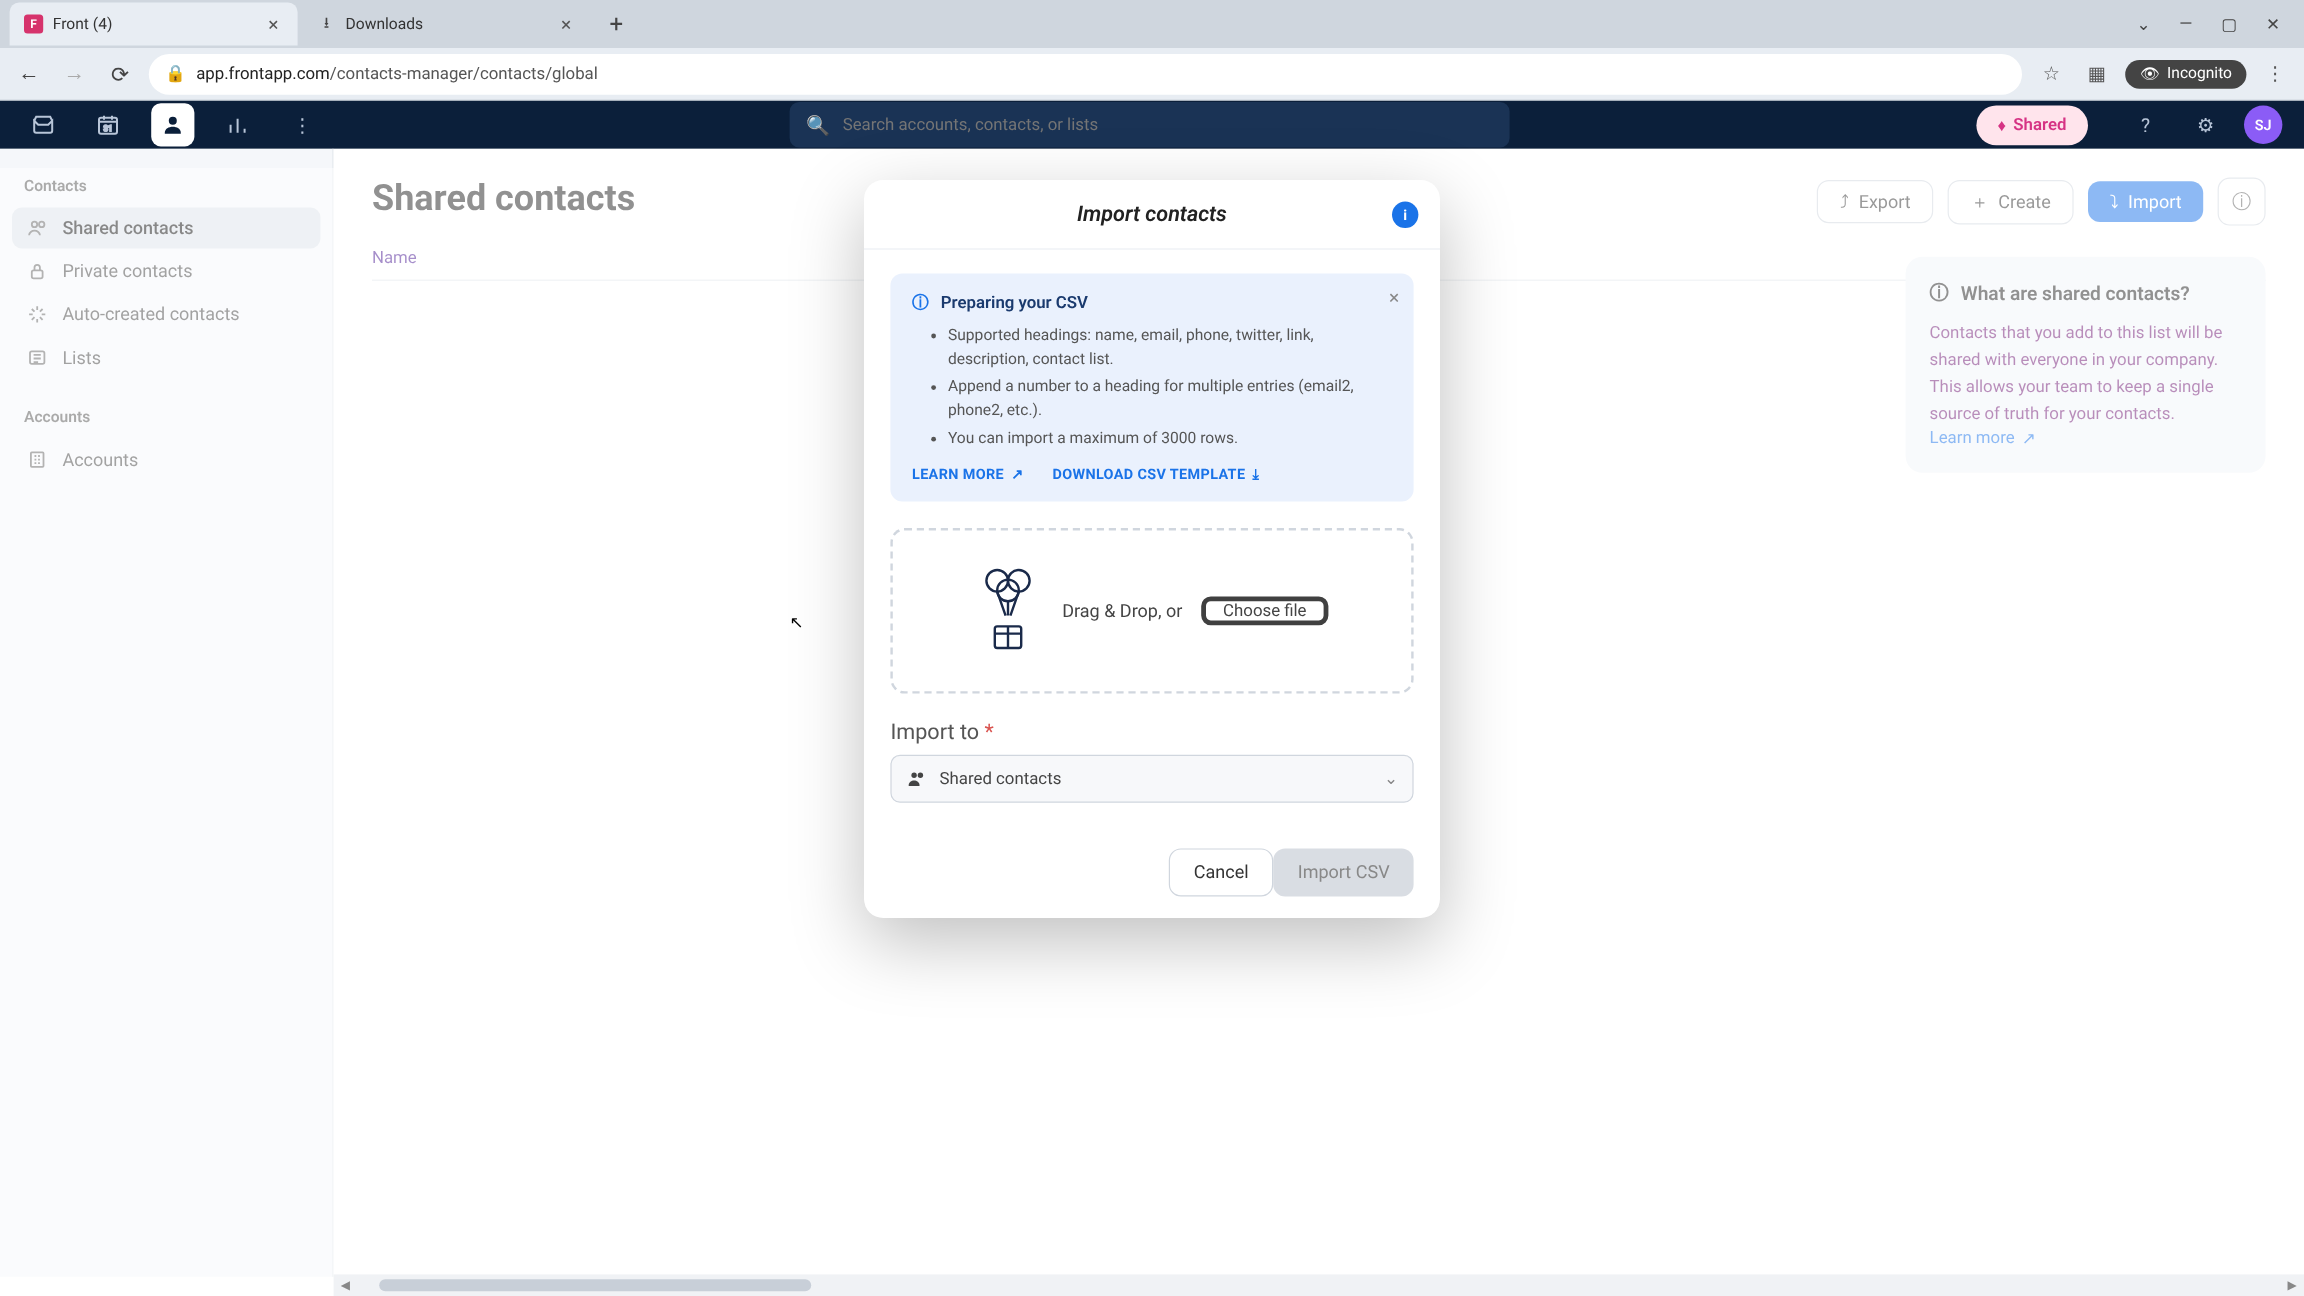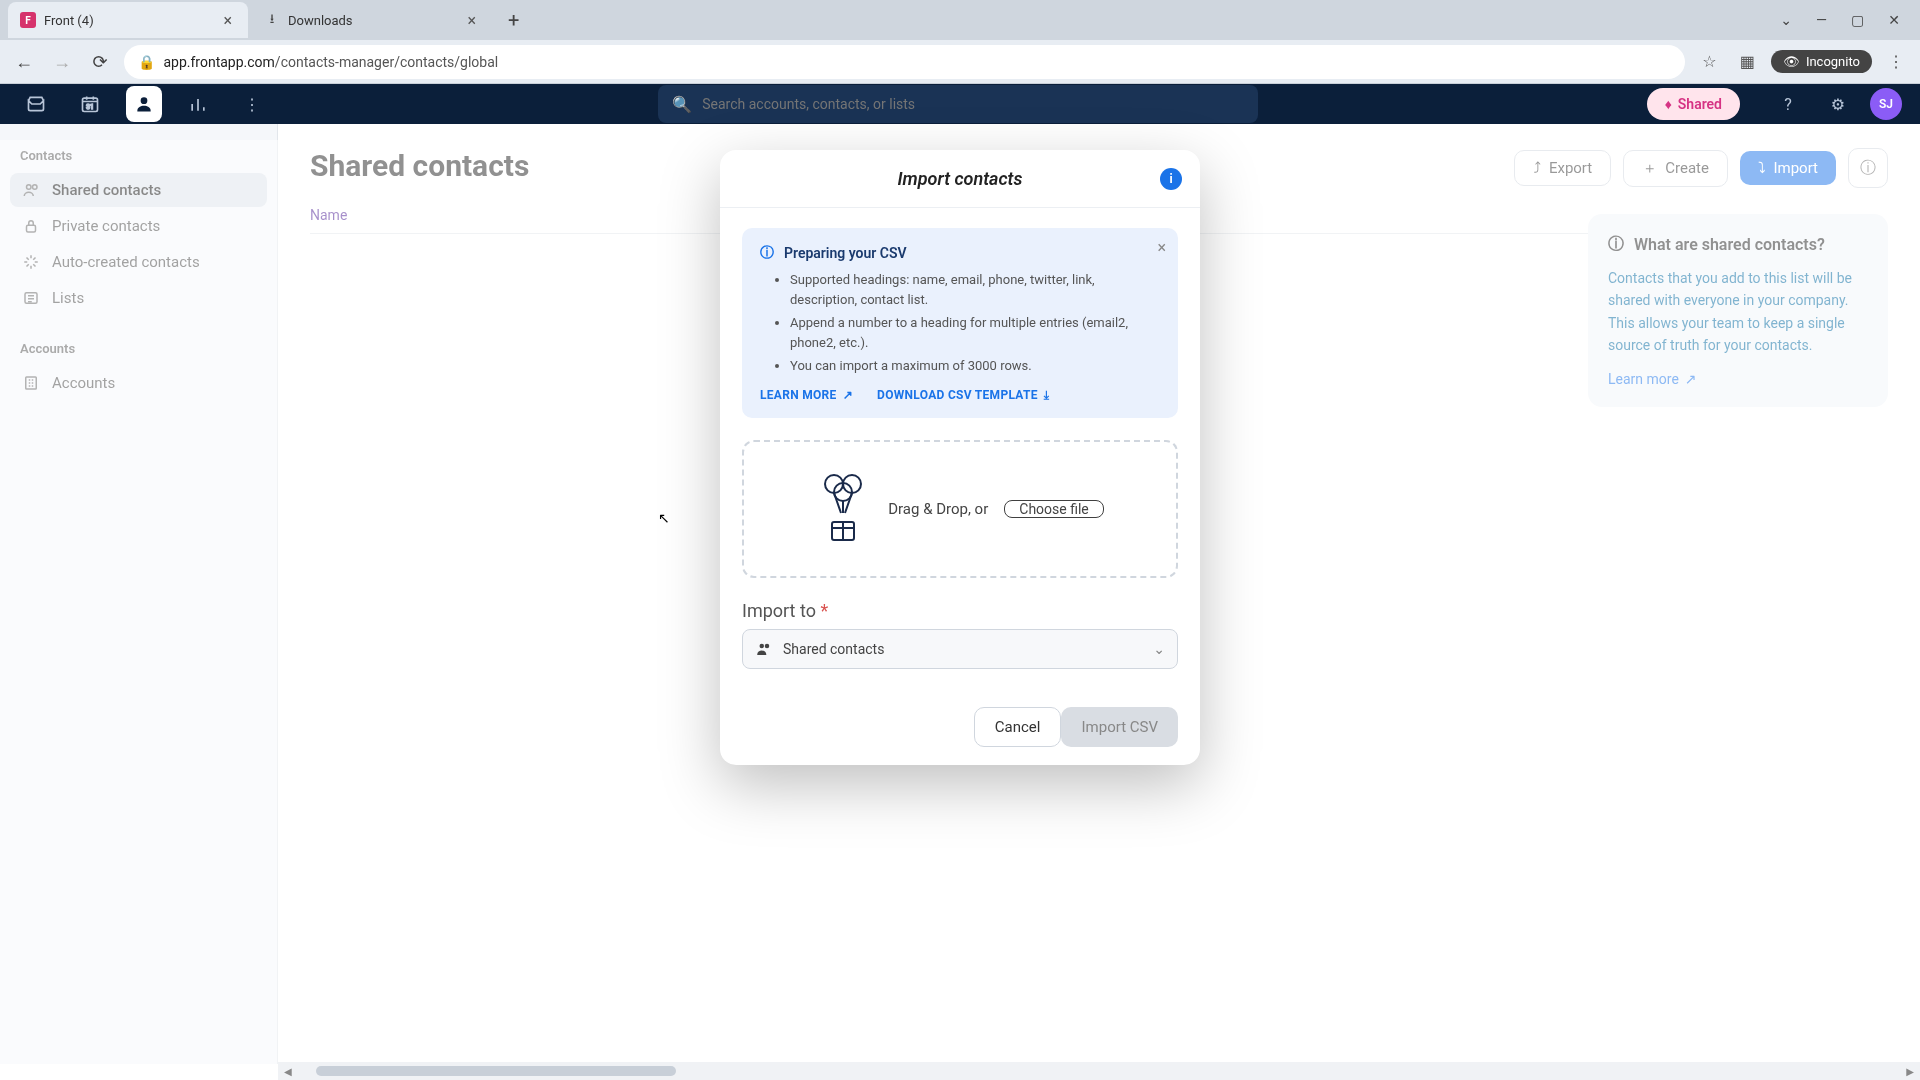--- a/index.html
+++ b/index.html
@@ -47,21 +47,21 @@
 .page-title { font-size: 30px; font-weight: 700; color: #222; margin-bottom: 24px; }
 .table-header { display: flex; border-bottom: 1px solid #e2e6eb; padding-bottom: 10px; color: #4c1d95; font-size: 14px; }
 
 .toolbar { position: absolute; top: 24px; right: 32px; display: flex; gap: 12px; align-items: center; }
 .tool-btn { display: flex; align-items: center; gap: 8px; padding: 8px 18px; border-radius: 10px; font-size: 15px; cursor: pointer; border: 1px solid #d0d6de; background: #fff; color: #333; }
 .tool-btn.primary { background: #1a73e8; color: #fff; border: none; }
 .tool-info { width: 40px; height: 40px; border: 1px solid #d0d6de; border-radius: 10px; display: flex; align-items: center; justify-content: center; color: #666; cursor: pointer; }
 
 .info-panel { position: absolute; top: 90px; right: 32px; width: 300px; background: #f1f4f8; border-radius: 14px; padding: 20px; }
 .info-panel-title { display: flex; align-items: center; gap: 10px; font-size: 16px; font-weight: 600; color: #222; margin-bottom: 12px; }
-.info-panel-body { font-size: 14px; color: #0369a1; line-height: 1.6; margin-bottom: 14px; }
+.info-panel-body { font-size: 14px; color: #701a75; line-height: 1.6; }
 .info-link { color: #1a73e8; font-size: 14px; display: flex; align-items: center; gap: 6px; cursor: pointer; }
 
 
 .overlay { position: absolute; top: 140px; left: 0; right: 0; bottom: 0; background: rgba(255,255,255,0.5); }
 .modal { position: absolute; top: 150px; left: 50%; transform: translateX(-50%); width: 480px; background: #fff; border-radius: 16px; box-shadow: 0 20px 60px rgba(0,0,0,0.25); overflow: hidden; z-index: 10; }
 .modal-header { display: flex; align-items: center; justify-content: center; padding: 18px; position: relative; border-bottom: 1px solid #eceff3; }
 .modal-title { font-size: 18px; font-weight: 600; color: #222; font-style: italic; }
 .modal-info-icon { position: absolute; right: 18px; width: 22px; height: 22px; border-radius: 50%; background: #1a73e8; color: #fff; display: flex; align-items: center; justify-content: center; font-size: 12px; font-weight: bold; cursor: pointer; }
 .modal-body { padding: 20px 22px; }
 
@@ -69,21 +69,21 @@
 .callout-close { position: absolute; top: 10px; right: 12px; color: #888; cursor: pointer; font-size: 16px; }
 .callout-title { display: flex; align-items: center; gap: 10px; font-weight: 600; color: #1a3a6e; font-size: 14px; margin-bottom: 8px; }
 .callout ul { list-style: disc; padding-left: 30px; margin-bottom: 12px; }
 .callout li { font-size: 13px; color: #555; line-height: 1.5; margin-bottom: 4px; }
 .callout-links { display: flex; gap: 24px; }
 .callout-link { color: #1a73e8; font-size: 12px; font-weight: 700; letter-spacing: 0.3px; display: flex; align-items: center; gap: 6px; cursor: pointer; }
 
 .dropzone { border: 2px dashed #d0d6de; border-radius: 12px; padding: 30px 20px; display: flex; align-items: center; justify-content: center; gap: 16px; margin-bottom: 22px; }
 .dz-illustration { width: 56px; height: 74px; }
 .dz-text { font-size: 15px; color: #444; }
-.dz-btn { border: 1px solid #404040; background: #fff; padding: 0 14px; border-radius: 8px; font-size: 14px; color: #444; cursor: pointer; }
+.dz-btn { border: 4px solid #404040; background: #fff; padding: 0 14px; border-radius: 8px; font-size: 14px; color: #444; cursor: pointer; }
 
 .field-label { font-size: 18px; color: #555; margin-bottom: 8px; }
 .field-label .req { color: #d9534f; }
 .select-box { display: flex; align-items: center; gap: 10px; border: 1px solid #d0d6de; background: #f7f8fa; border-radius: 8px; padding: 10px 12px; color: #444; font-size: 14px; cursor: pointer; }
 .select-box .chev { margin-left: auto; color: #888; }
 
 .modal-footer { display: flex; justify-content: flex-end; gap: 0; padding: 18px 22px; }
 .mf-btn { padding: 10px 20px; border-radius: 10px; font-size: 15px; cursor: pointer; border: 1px solid #d0d6de; background: #fff; color: #333; }
 .mf-btn.primary { background: #d9dde3; color: #888; border: none; }
 

